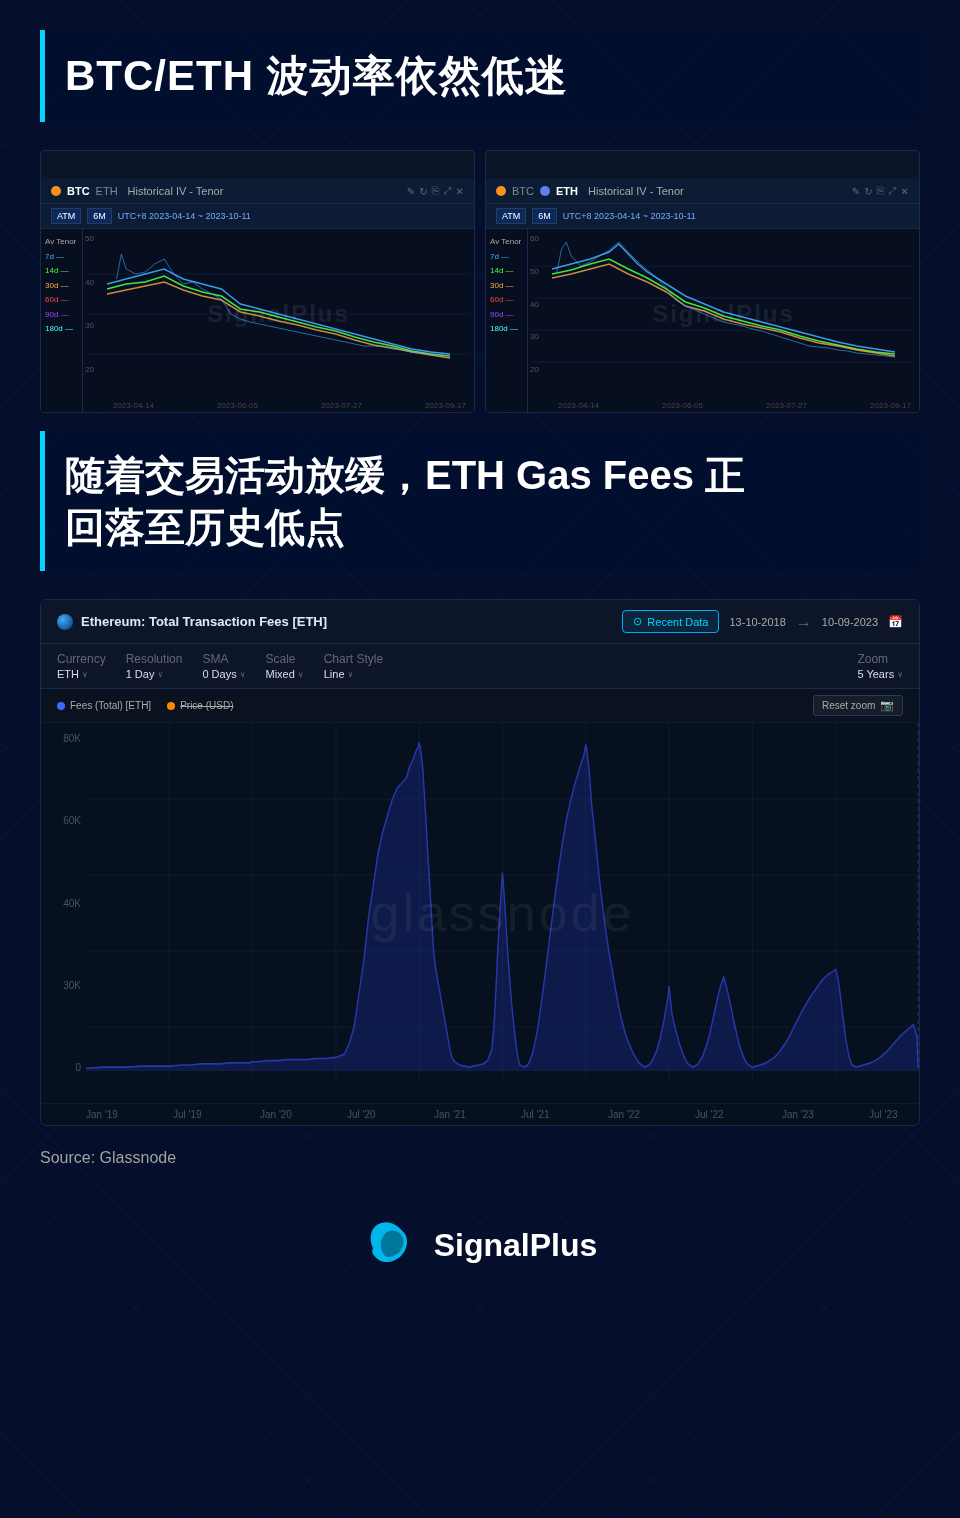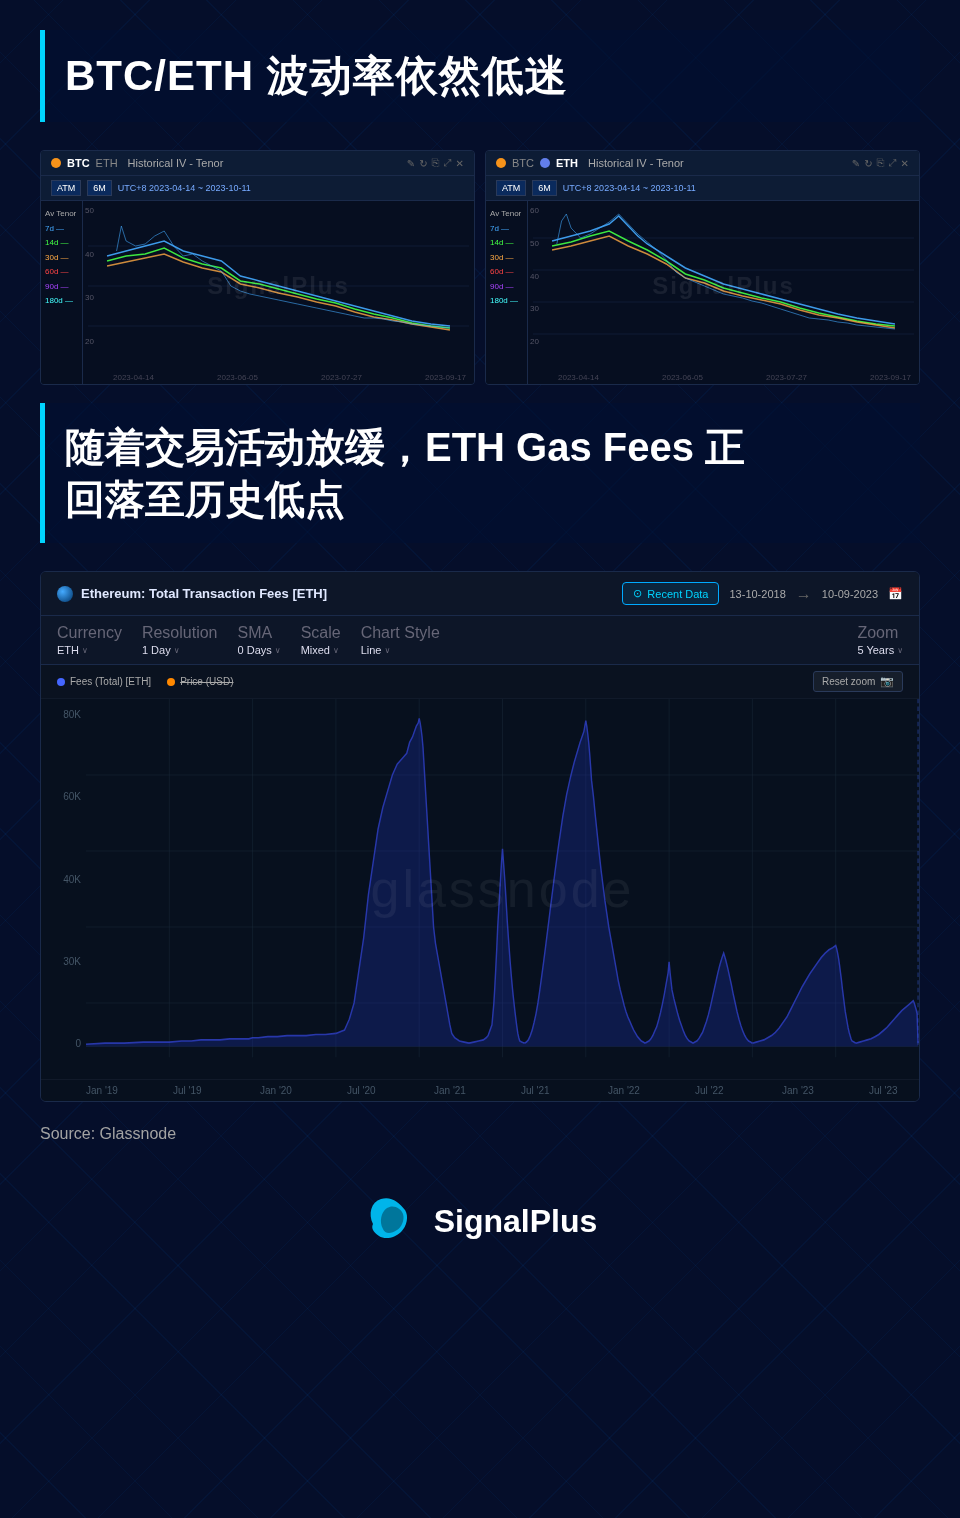--- a/index.html
+++ b/index.html
@@ -74,20 +74,21 @@
       overflow: hidden;
     }
 
     .chart-widget-header {
       display: flex;
       align-items: center;
       justify-content: space-between;
       padding: 6px 10px;
       background: #0d1c35;
       border-bottom: 1px solid #1a2a4a;
+      margin-top: 28px;
     }
 
     .chart-widget-title {
       display: flex;
       align-items: center;
       gap: 6px;
       font-size: 11px;
       color: #ccc;
     }
 
@@ -283,21 +284,21 @@
       border-bottom: 1px solid #1a2a4a;
     }
 
     .gn-control-group {
       display: flex;
       flex-direction: column;
       gap: 2px;
     }
 
     .gn-control-label {
-      font-size: 16px;
+      font-size: 12px;
       color: #667;
     }
 
     .gn-control-value {
       font-size: 11px;
       color: #dde;
       display: flex;
       align-items: center;
       gap: 3px;
     }

